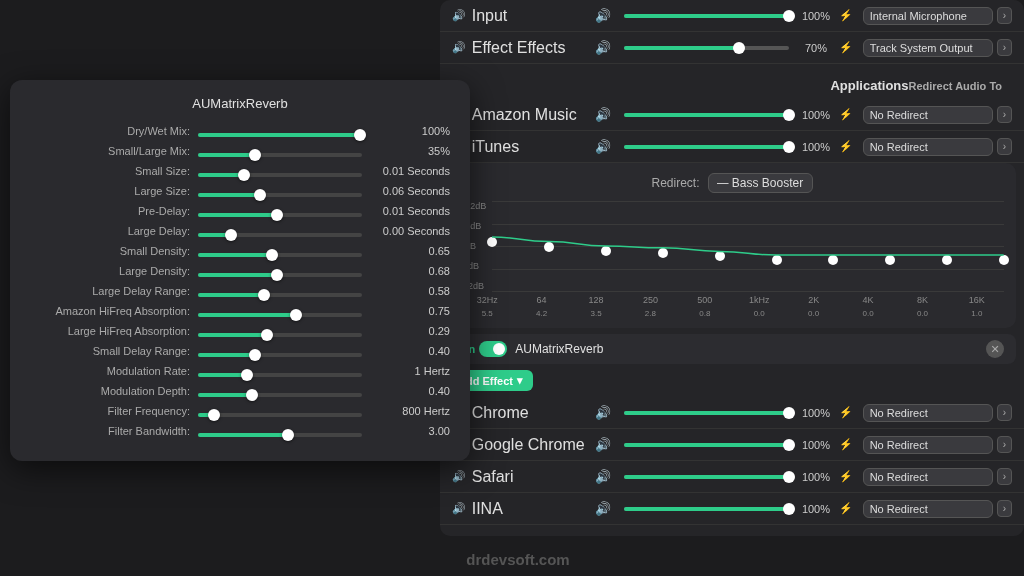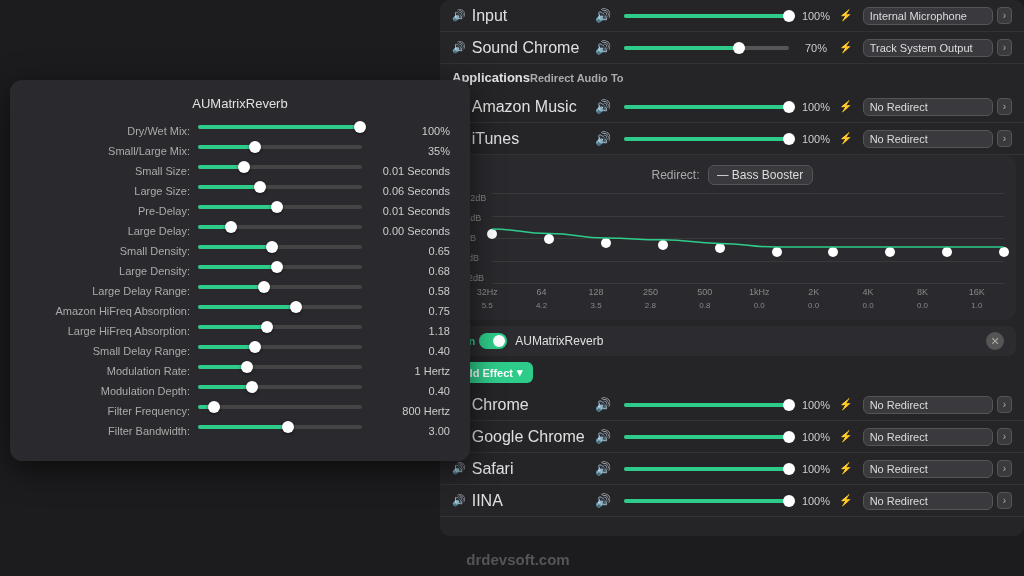--- a/index.html
+++ b/index.html
@@ -38,21 +38,21 @@
     .left-panel-title {
       text-align: center;
       color: #e0e0e0;
       font-size: 13px;
       font-weight: 500;
       margin-bottom: 14px;
     }
 
     .param-row {
       display: flex;
-      align-items: flex-start;
+      align-items: flex-end;
       margin-bottom: 8px;
     }
 
     .param-label {
       color: #aaaaaa;
       font-size: 11px;
       text-align: right;
       width: 160px;
       flex-shrink: 0;
       margin-right: 8px;
@@ -191,22 +191,23 @@
       font-size: 10px;
       padding: 2px 5px;
       margin-left: 4px;
       cursor: pointer;
     }
 
     
     .applications-header {
       display: flex;
       align-items: center;
-      justify-content: flex-start;
+      justify-content: flex-end;
       padding: 6px 12px;
+      margin-top: 8px;
     }
 
     .applications-title {
       color: #e0e0e0;
       font-size: 13px;
       font-weight: 600;
     }
 
     .redirect-header {
       color: #aaa;
@@ -482,21 +483,21 @@
       <div class="slider-thumb" style="left:calc(60% - 6px)"></div>
     </div>
     <span class="param-value">0.75</span>
   </div>
         <div class="param-row">
     <span class="param-label">Large HiFreq Absorption:</span>
     <div class="slider-track">
       <div class="slider-fill" style="width:42%"></div>
       <div class="slider-thumb" style="left:calc(42% - 6px)"></div>
     </div>
-    <span class="param-value">1.18</span>
+    <span class="param-value">0.29</span>
   </div>
         <div class="param-row">
     <span class="param-label">Small Delay Range:</span>
     <div class="slider-track">
       <div class="slider-fill" style="width:35%"></div>
       <div class="slider-thumb" style="left:calc(35% - 6px)"></div>
     </div>
     <span class="param-value">0.40</span>
   </div>
         <div class="param-row">
@@ -550,21 +551,21 @@
       <select class="redirect-select">
         <option>Internal Microphone</option>
         <option>No Redirect</option>
         <option>Track System Output</option>
         <option>Internal Microphone</option>
       </select>
       <button class="chevron-btn">›</button>
     </div>
         <div class="channel-row">
       <span class="channel-icon">🔊</span>
-      <span class="channel-name">Sound Chrome</span>
+      <span class="channel-name">Effect Effects</span>
       <span class="mute-icon">🔊</span>
       <div class="vol-slider-track">
         <div class="vol-slider-fill" style="width:70%"></div>
         <div class="vol-thumb" style="left:70%"></div>
       </div>
       <span class="vol-percent">70%</span>
       <span style="color:#888;font-size:11px;margin:0 4px;">⚡</span>
       <select class="redirect-select">
         <option>Track System Output</option>
         <option>No Redirect</option>

